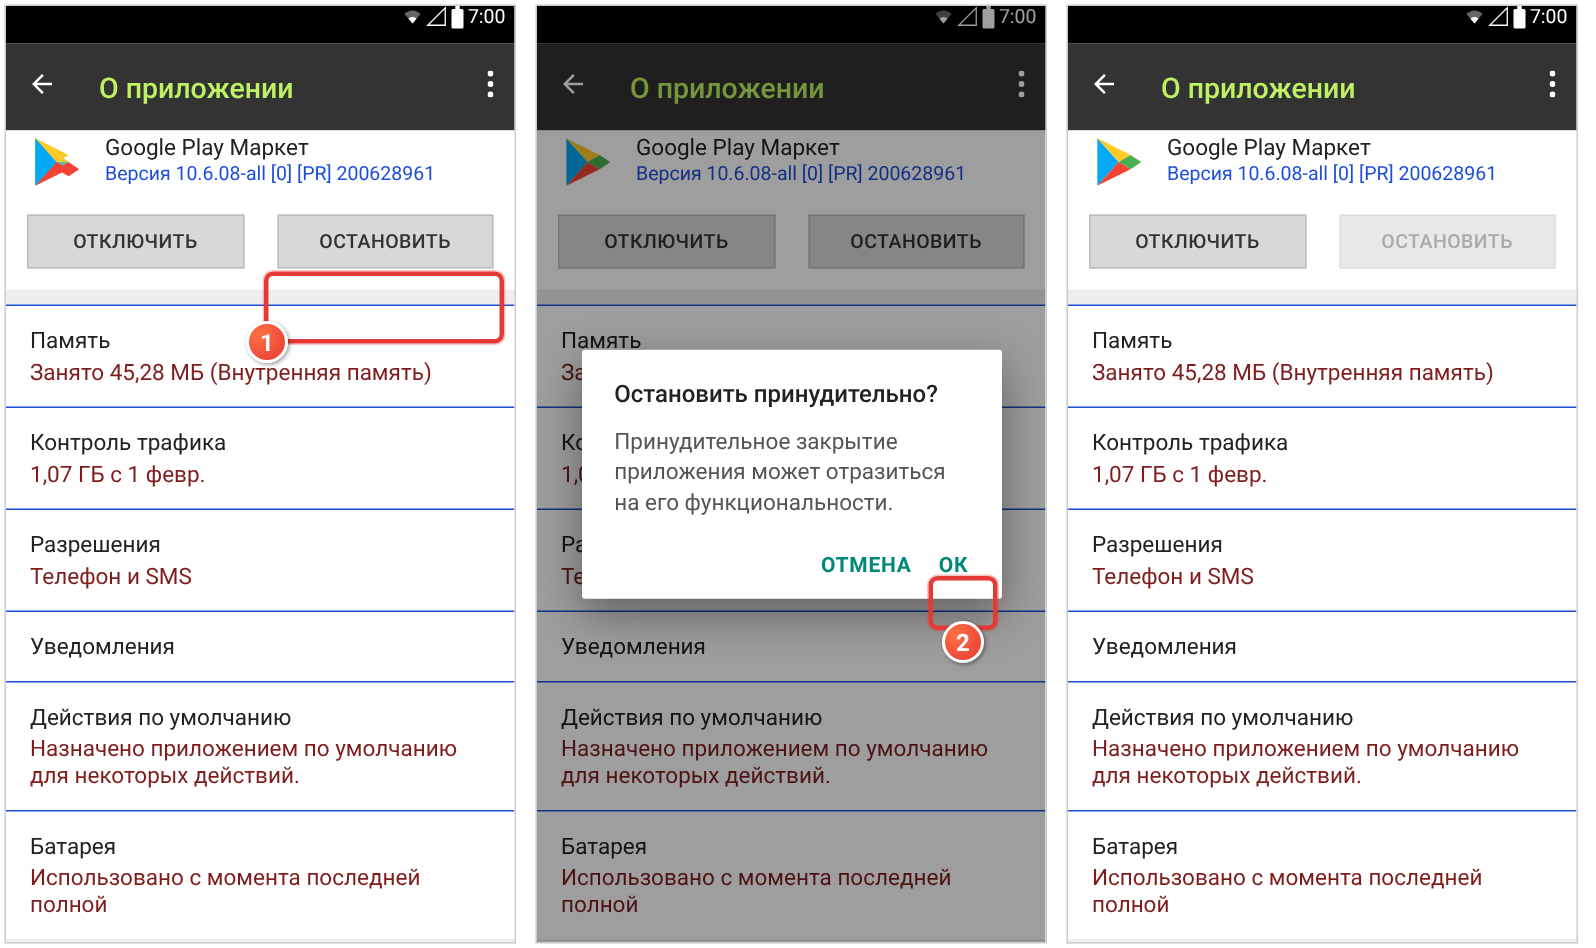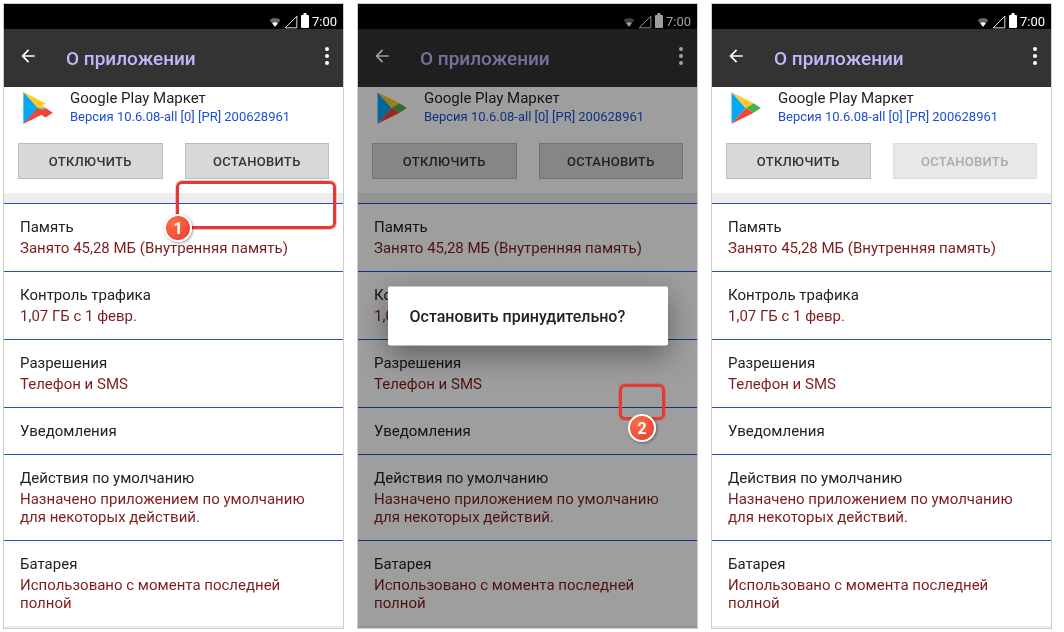--- a/index.html
+++ b/index.html
@@ -1,21 +1,21 @@
 <!DOCTYPE html>
 <html><head>
 <meta charset="utf-8">
 <style>
   * { margin: 0; padding: 0; box-sizing: border-box; font-family: Roboto, Arial, sans-serif; }
   body { background: #fff; width: 1064px; height: 632px; position: relative; }
   .container { display: flex; gap: 13px; padding: 3px; }
   .phone { width: 341px; height: 626px; background: #eee; border: 1px solid #ccc; position: relative; overflow: hidden; }
-  .statusbar { height: 25px; background: #000; color: #fff; display: flex; justify-content: flex-end; align-items: flex-end; padding: 0 6px; font-size: 13px; gap: 2px; }
+  .statusbar { height: 25px; background: #000; color: #fff; display: flex; justify-content: flex-end; align-items: flex-start; padding: 0 6px; font-size: 13px; gap: 2px; }
   .sb-ico { display:inline-flex; }
-  .appbar { height: 58px; background: #333; color: #c4b5fd; display: flex; align-items: center; padding: 0 14px; }
+  .appbar { height: 58px; background: #333; color: #bef264; display: flex; align-items: center; padding: 0 14px; }
   .back { margin-right: 28px; }
   .title { font-size: 19px; font-weight: 500; flex: 1; }
   .menu { font-size: 18px; }
   .content { background: #eee; }
   .appinfo { background: #fff; padding: 2px 14px 14px; }
   .approw { display: flex; align-items: flex-start; gap: 14px; margin-bottom: 16px; }
   .playicon { width: 38px; height: 38px; flex:none; }
   .appname { font-size: 15px; color: #222; }
   .appver { font-size: 13px; color: #1d4ed8; margin-top: 2px; }
   .btnrow { display: flex; gap: 22px; }
@@ -196,20 +196,25 @@
           <div class="it-sub">Назначено приложением по умолчанию для некоторых действий.</div>
         </div>
       <div class="item">
           <div class="it-title">Батарея</div>
           <div class="it-sub">Использовано с момента последней полной</div>
         </div>
     </div>
     <div class="dimmer"></div>
     <div class="dialog">
       <div class="dlg-title">Остановить принудительно?</div>
+      <div class="dlg-text">Принудительное закрытие приложения может отразиться на его функциональности.</div>
+      <div class="dlg-actions">
+        <span class="dlg-btn">ОТМЕНА</span>
+        <span class="dlg-btn">ОК</span>
+      </div>
     </div>
     <div class="highlight" style="left:261px; top:380px; width:46px; height:36px;"></div>
     <div class="badge" style="left:270px; top:410px;">2</div>
   </div>
 
   <div class="phone">
     <div class="statusbar">
       <span class="sb-ico">
           <svg width="14" height="14" viewBox="0 0 24 24" fill="#fff">
             <path d="M12 20l9.2-11C18.6 6.4 15.4 5 12 5S5.4 6.4 2.8 9L12 20z" opacity=".4"></path>

